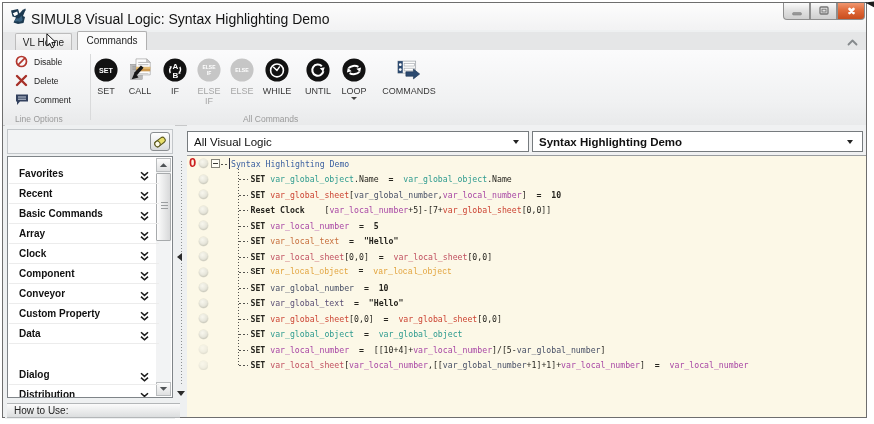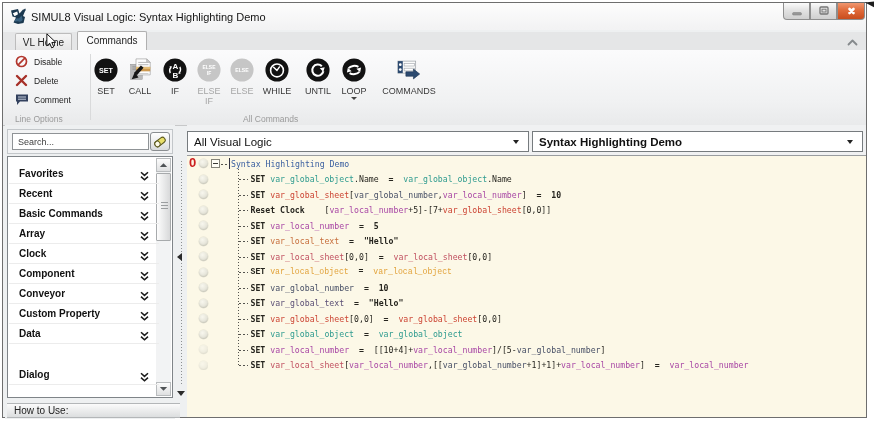--- a/index.html
+++ b/index.html
@@ -7,21 +7,21 @@
        font-family:"Liberation Sans",sans-serif;-webkit-font-smoothing:antialiased;}
   *{box-sizing:border-box;}
   #search-input::placeholder{color:#3f3f3f;opacity:1;}
 
   
   #window{position:absolute;left:2px;top:2px;width:865px;height:416px;
           border:1px solid #6e6e6e;background:#eef0f1;}
   #titlebar{position:absolute;left:0;top:0;width:100%;height:27px;
             background:linear-gradient(#fdfdfd,#f2f2f3);}
   #app-icon{position:absolute;left:7px;top:5px;width:17px;height:17px;}
-  #title-text{position:absolute;left:28px;top:8px;font-size:11px;color:#141414;}
+  #title-text{position:absolute;left:28px;top:8px;font-size:14px;color:#141414;}
   #win-buttons{position:absolute;right:1px;top:0;height:17px;display:flex;}
   .winbtn{width:27px;height:17px;border:1px solid #8e8e8e;border-top:none;
           background:linear-gradient(#fbfbfb,#e2e2e2 45%,#cfcfcf);position:relative;}
   .winbtn.first{border-radius:0 0 0 4px;}
   .winbtn.close{width:28px;border-radius:0 0 4px 0;
           background:linear-gradient(#f09770,#e06b3a 45%,#c94d1d);}
 
   
   #tabrow{position:absolute;left:0;top:29px;width:100%;height:18px;background:#e5e6e7;}
   .tab{position:absolute;top:1px;height:17px;font-size:10px;color:#1e1e1e;
@@ -286,21 +286,20 @@
           <div class="rlb">COMMANDS</div>
         </div>
       </div>
     <svg id="ribbon-collapse" viewBox="0 0 13 10">
       <path d="M2.5 7.5 L6.5 3.5 L10.5 7.5" fill="none" stroke="#85898c" stroke-width="1.8" stroke-linecap="round" stroke-linejoin="round"></path>
     </svg>
   </div>
 
   <div id="palette">
     <div id="search-wrap">
-      <input id="search-input" type="text" placeholder="Search..." style="">
       <div id="search-clear">
         <svg width="18" height="17" viewBox="0 0 18 17">
           <g transform="rotate(-38 9 9)">
             <rect x="3.2" y="6.2" width="11.6" height="5.6" rx="2.6" fill="#e9e06a" stroke="#5d5a20" stroke-width="1"></rect>
             <rect x="3.2" y="6.2" width="5.2" height="5.6" rx="2.6" fill="#fdfbe8" stroke="#5d5a20" stroke-width="1"></rect>
           </g>
         </svg>
       </div>
     </div>
     <div id="cmd-list">
@@ -368,20 +367,26 @@
             </svg></span>
         </div>
         <div class="cat-row" style="top: 147.2px;">
           <span class="cname">Custom Property</span>
           <span class="chev"><svg width="9" height="11" viewBox="0 0 9 11">
               <path d="M1 1.2 L4.5 4.4 L8 1.2 M1 5.6 L4.5 8.8 L8 5.6" fill="none" stroke="#1a1a1a" stroke-width="1.5"></path>
             </svg></span>
         </div>
         <div class="cat-row" style="top: 207.5px;">
           <span class="cname">Dialog</span>
+          <span class="chev"><svg width="9" height="11" viewBox="0 0 9 11">
+              <path d="M1 1.2 L4.5 4.4 L8 1.2 M1 5.6 L4.5 8.8 L8 5.6" fill="none" stroke="#1a1a1a" stroke-width="1.5"></path>
+            </svg></span>
+        </div>
+        <div class="cat-row" style="top: 227.6px;">
+          <span class="cname">Distribution</span>
           <span class="chev"><svg width="9" height="11" viewBox="0 0 9 11">
               <path d="M1 1.2 L4.5 4.4 L8 1.2 M1 5.6 L4.5 8.8 L8 5.6" fill="none" stroke="#1a1a1a" stroke-width="1.5"></path>
             </svg></span>
         </div>
       </div>
     <div id="howto">
       <span>How to Use:</span>
     </div>
     <div id="howto-body"></div>
   </div>

